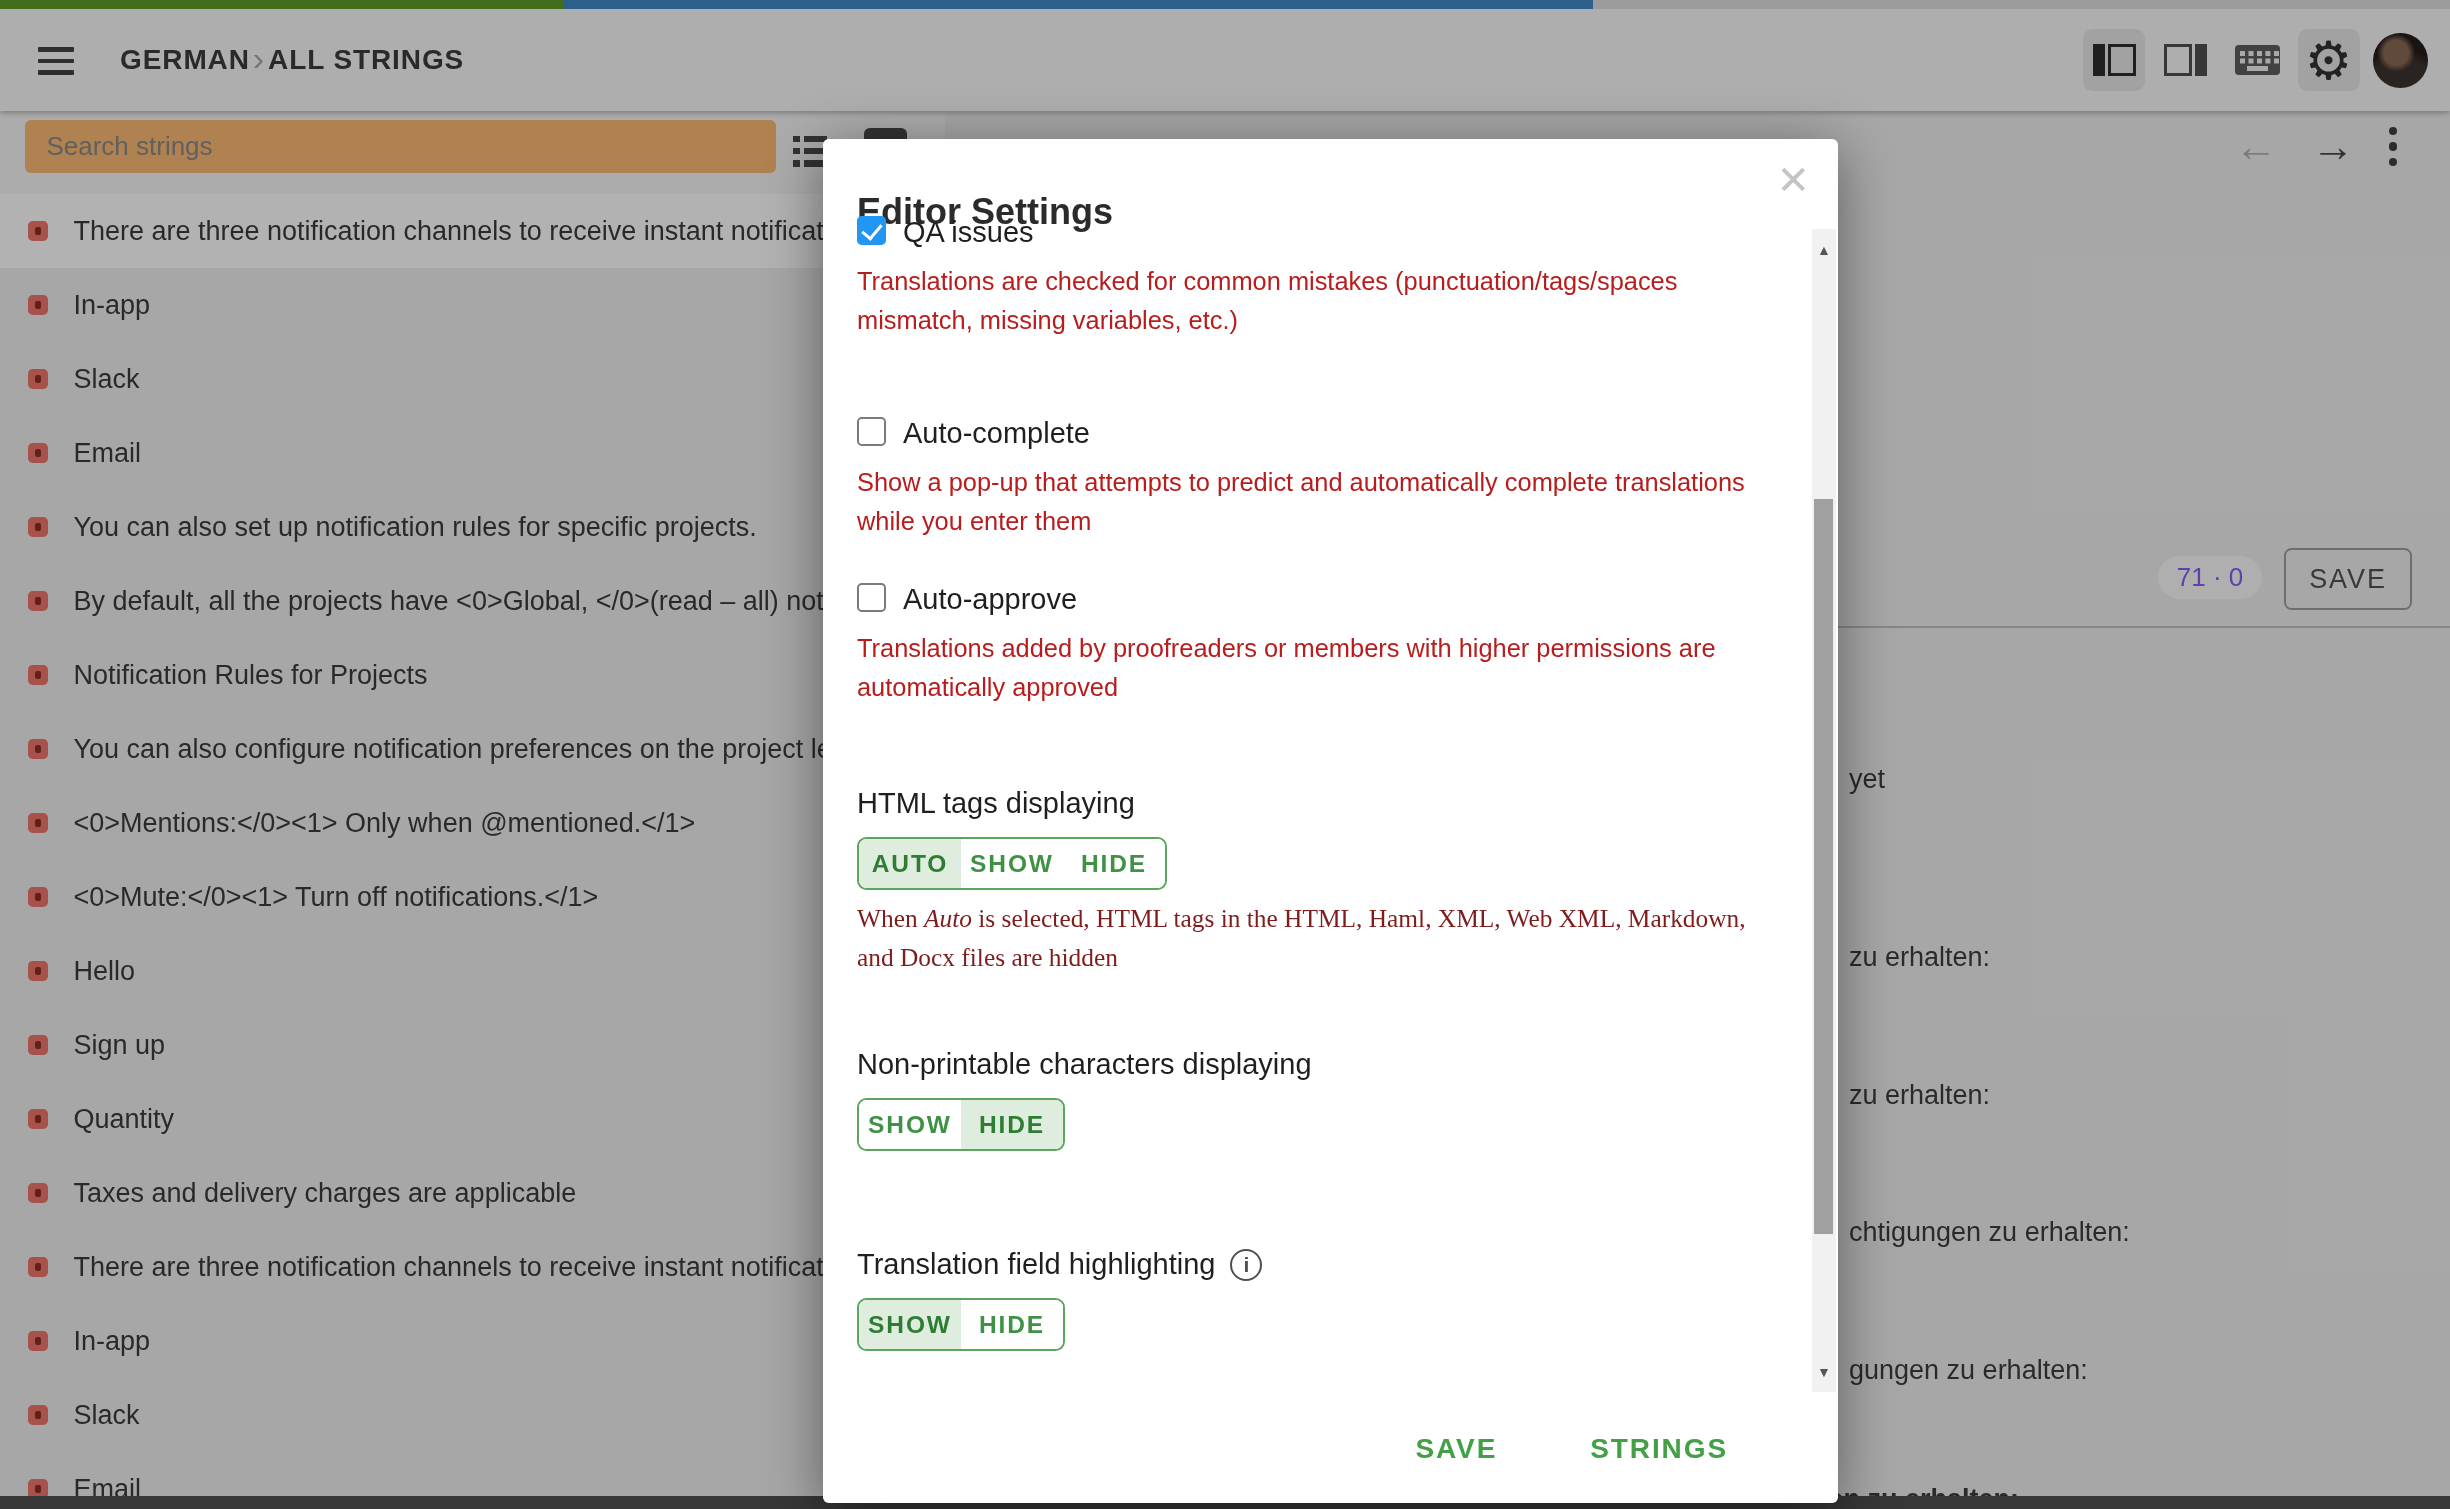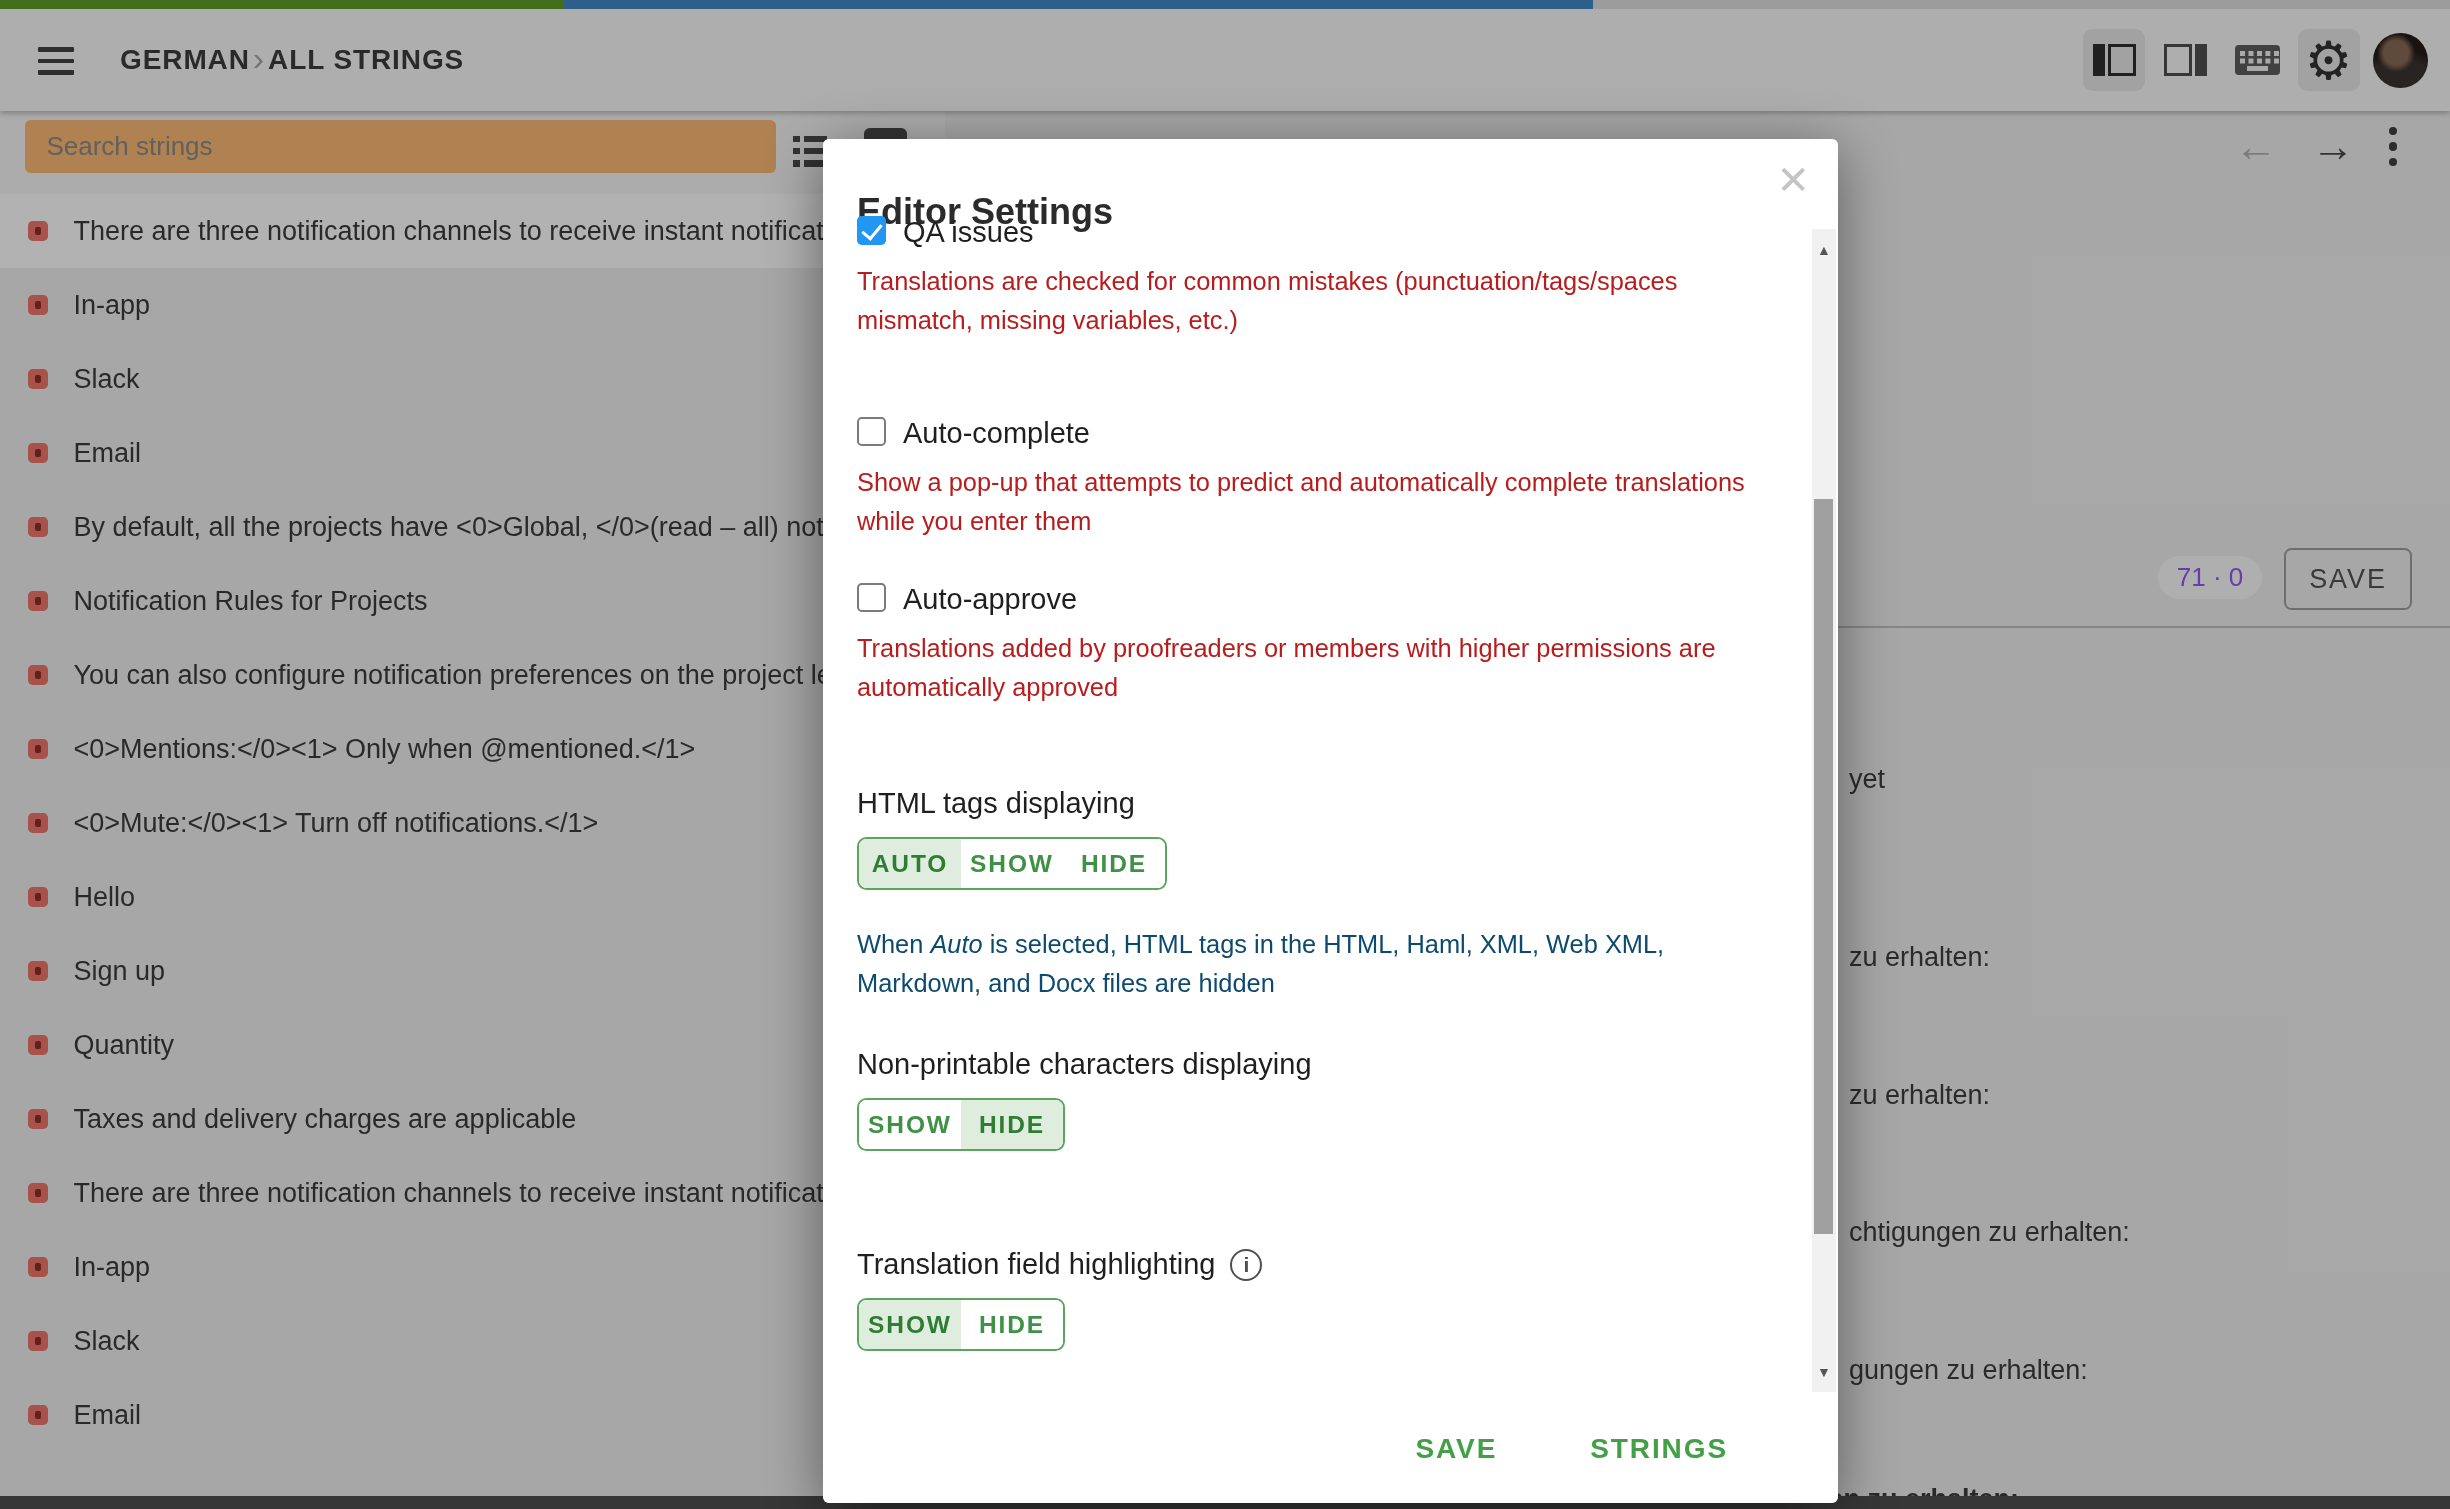--- a/index.html
+++ b/index.html
@@ -101,21 +101,21 @@
   .cb-desc{margin:13px 0 0 0;font-size:25.4px;color:#b91c1c;line-height:39px;width:895px;}
 
   .tg-sec{position:absolute;left:34px;width:905px;}
   .tg-head{margin:0;font-size:29px;font-weight:normal;color:#1f1f1f;display:flex;align-items:center;gap:15px;}
   .ic-info{width:32px;height:32px;border-radius:50%;border:2.8px solid #4f4f4f;color:#4f4f4f;
            display:flex;align-items:center;justify-content:center;font-size:21px;font-weight:bold;}
   .tg-group{margin-top:17px;display:inline-flex;border:2.8px solid #5ba55f;border-radius:9.4px;overflow:hidden;background:#fff;}
   .tg-opt{width:102px;height:49px;border:none;background:#fff;color:#3f9145;font-size:24.5px;font-weight:bold;
           letter-spacing:1.9px;font-family:"Liberation Sans",sans-serif;display:flex;align-items:center;justify-content:center;cursor:pointer;}
   .tg-opt.selected{background:#dfeddf;color:#2e7d33;}
-  .tg-desc{margin:35px 0 0 0;font-size:25.4px;color:#0c4a6e;line-height:39px;width:895px;}
+  .tg-desc{margin:9px 0 0 0;font-size:25.4px;color:#7f1d1d;line-height:39px;width:895px;font-family:Liberation Serif, serif;}
 
   .modal-actions{position:absolute;left:0;top:1281px;width:911px;height:57px;display:flex;
                  justify-content:flex-end;align-items:center;gap:81px;}
   .txt-btn{border:none;background:transparent;font-size:28px;font-weight:bold;letter-spacing:1.9px;
            color:#43a047;font-family:"Liberation Sans",sans-serif;cursor:pointer;}
 
   
   .m-scroll{position:absolute;right:1.9px;top:90px;width:24.5px;height:1163px;background:#f1f1f1;}
   .m-scroll .thumb{position:absolute;left:2.8px;width:19px;background:#a0a0a0;}
   .sc-arrow{position:absolute;left:0;width:24.5px;height:41px;display:flex;align-items:center;justify-content:center;
@@ -188,20 +188,24 @@
           <span class="bullet"></span>
           <span class="string-text">In-app</span>
         </div>
         <div class="string-row">
           <span class="bullet"></span>
           <span class="string-text">Slack</span>
         </div>
         <div class="string-row">
           <span class="bullet"></span>
           <span class="string-text">Email</span>
+        </div>
+        <div class="string-row">
+          <span class="bullet"></span>
+          <span class="string-text">You can also set up notification rules for specific projects.</span>
         </div>
         <div class="string-row">
           <span class="bullet"></span>
           <span class="string-text">By default, all the projects have &lt;0&gt;Global, &lt;/0&gt;(read – all) notifi</span>
         </div>
         <div class="string-row">
           <span class="bullet"></span>
           <span class="string-text">Notification Rules for Projects</span>
         </div>
         <div class="string-row">

